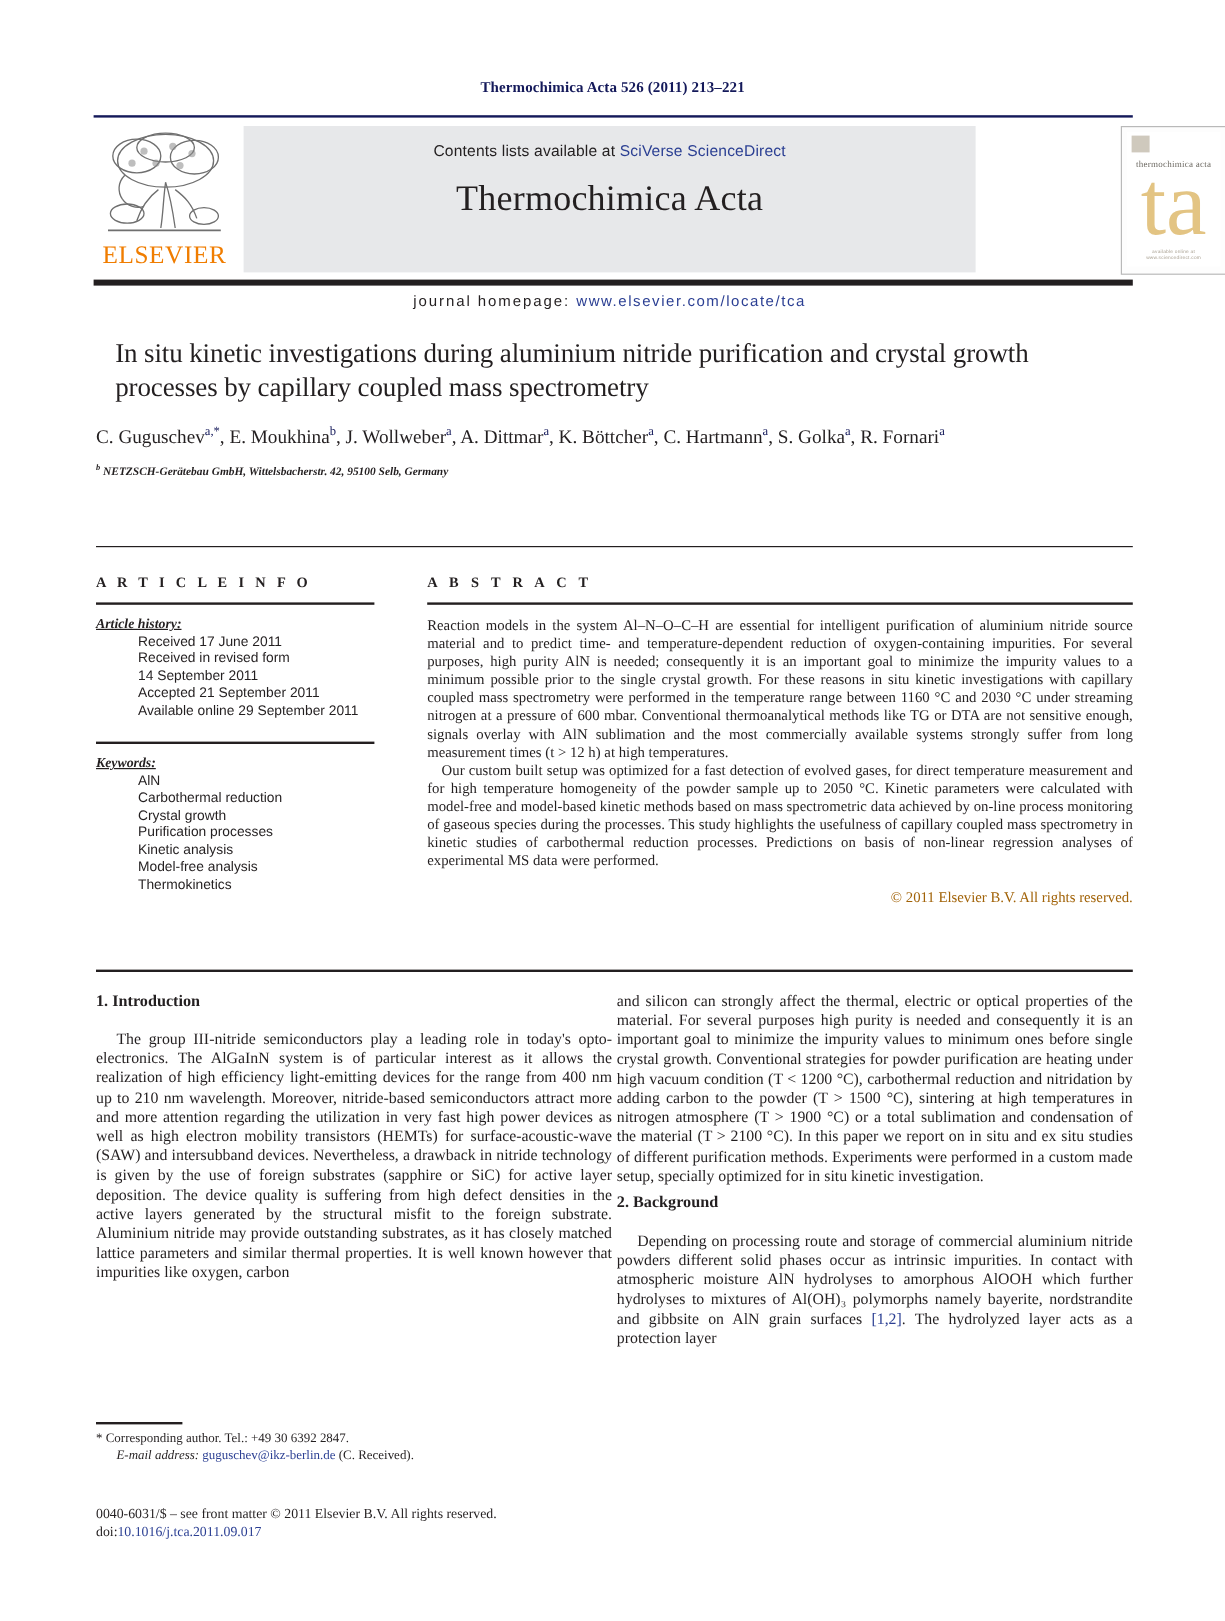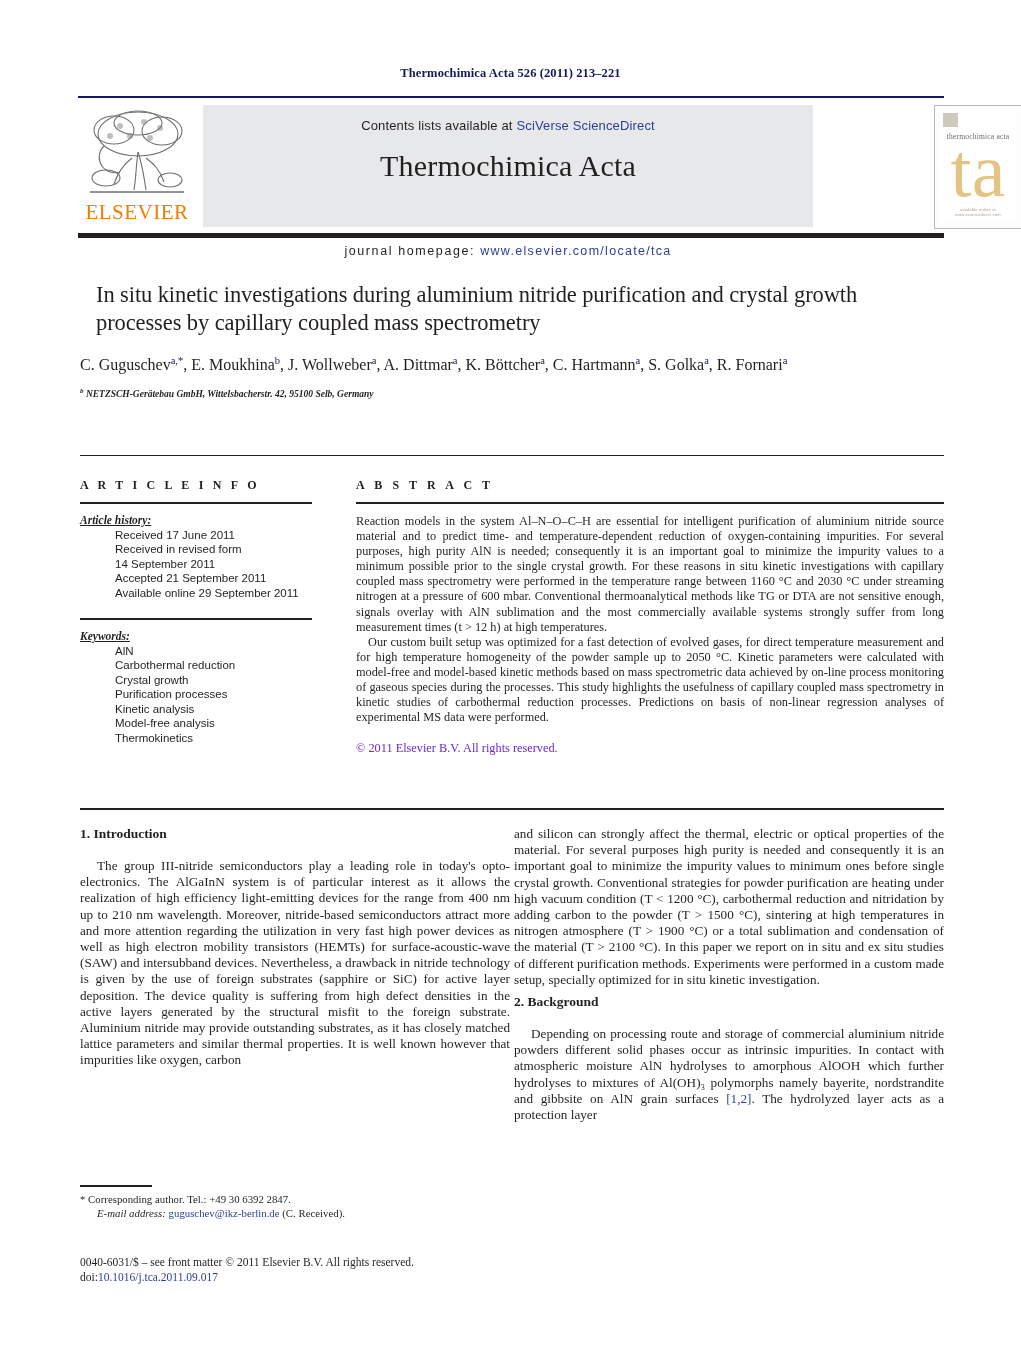--- a/index.html
+++ b/index.html
@@ -115,22 +115,22 @@
   }
   .kw-rule{height:2px;background:#231f20;margin-top:18px;}
 
   .abs-p{
     font-family:"Liberation Serif", serif;font-size:12.3px;line-height:15.1px;
     text-align:justify;color:#231f20;margin:0;
   }
   .abs-p + .abs-p{text-indent:12px;}
   .abs-p.first{margin-top:10px;}
   .copy{
-    margin-top:16px;
-    font-family:"Liberation Serif", serif;font-size:12.3px;color:#6d28d9;
+    margin-top:16px;text-align:right;
+    font-family:"Liberation Serif", serif;font-size:12.3px;color:#a16207;
   }
 
   .rule-thin2{position:absolute;left:80px;top:808px;width:864px;height:2px;background:#231f20;}
 
   
   .bodycol{position:absolute;top:826px;width:430px;}
   .bodycol.left{left:80px;}
   .bodycol.right{left:514px;}
   .bodyhead{
     font-family:"Liberation Serif", serif;font-weight:bold;font-size:13.5px;color:#231f20;

